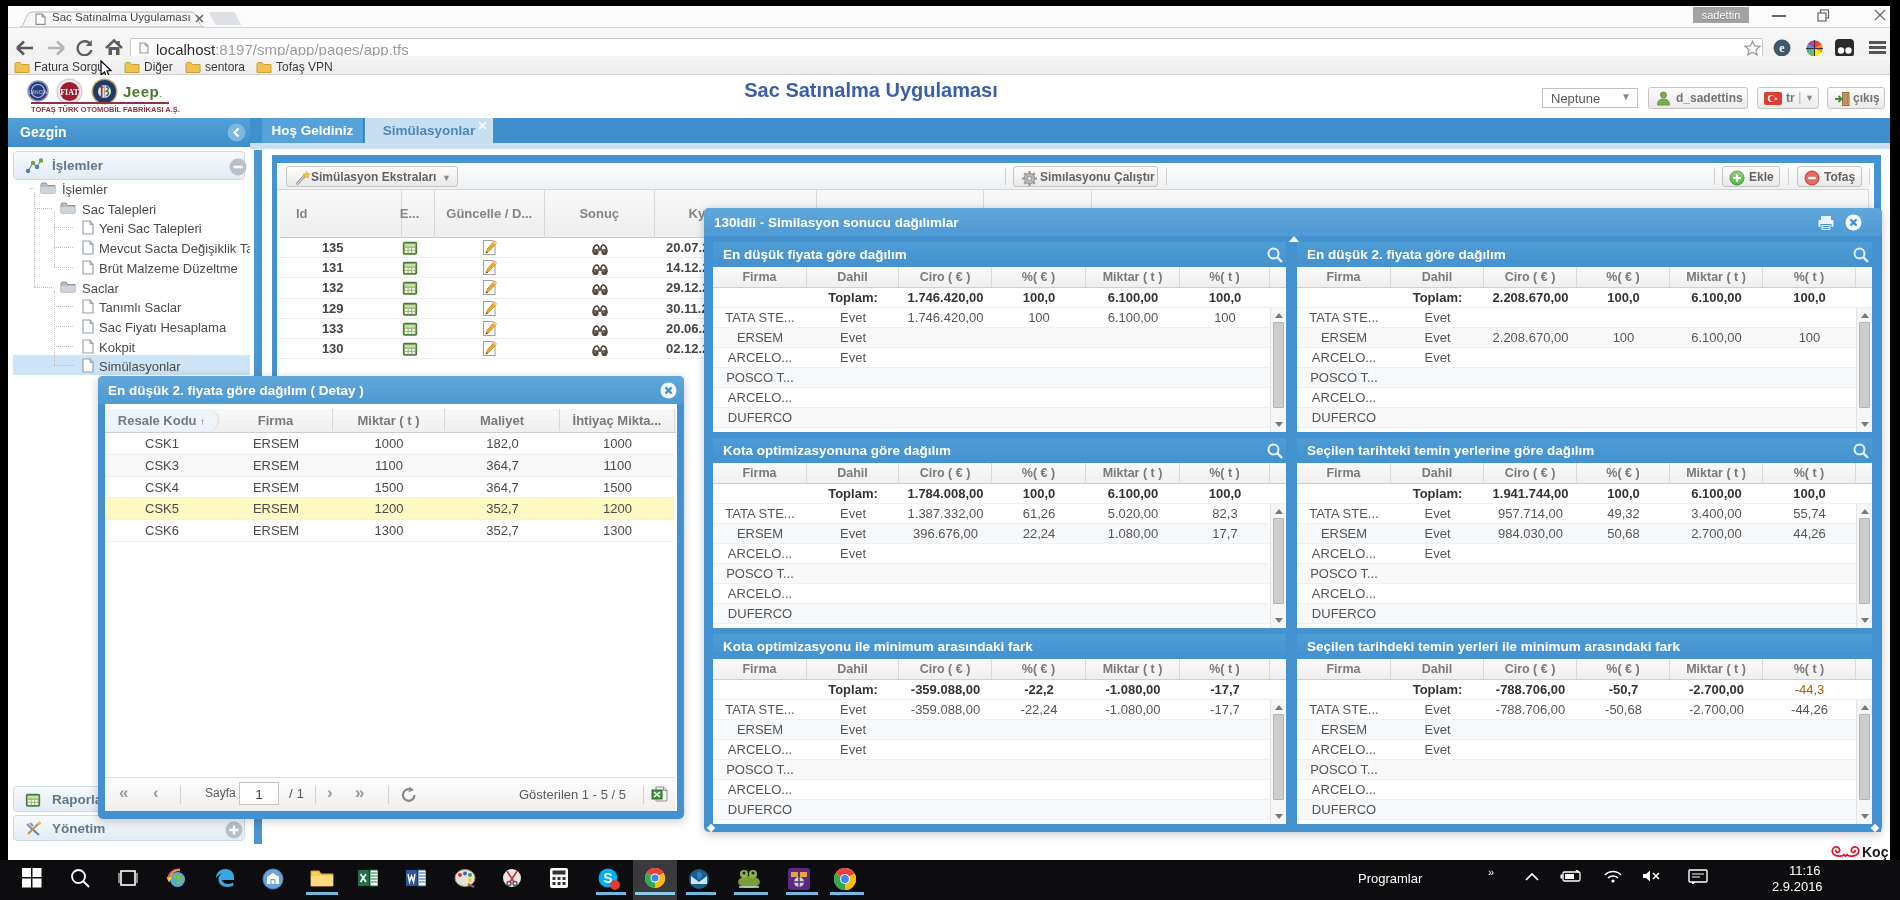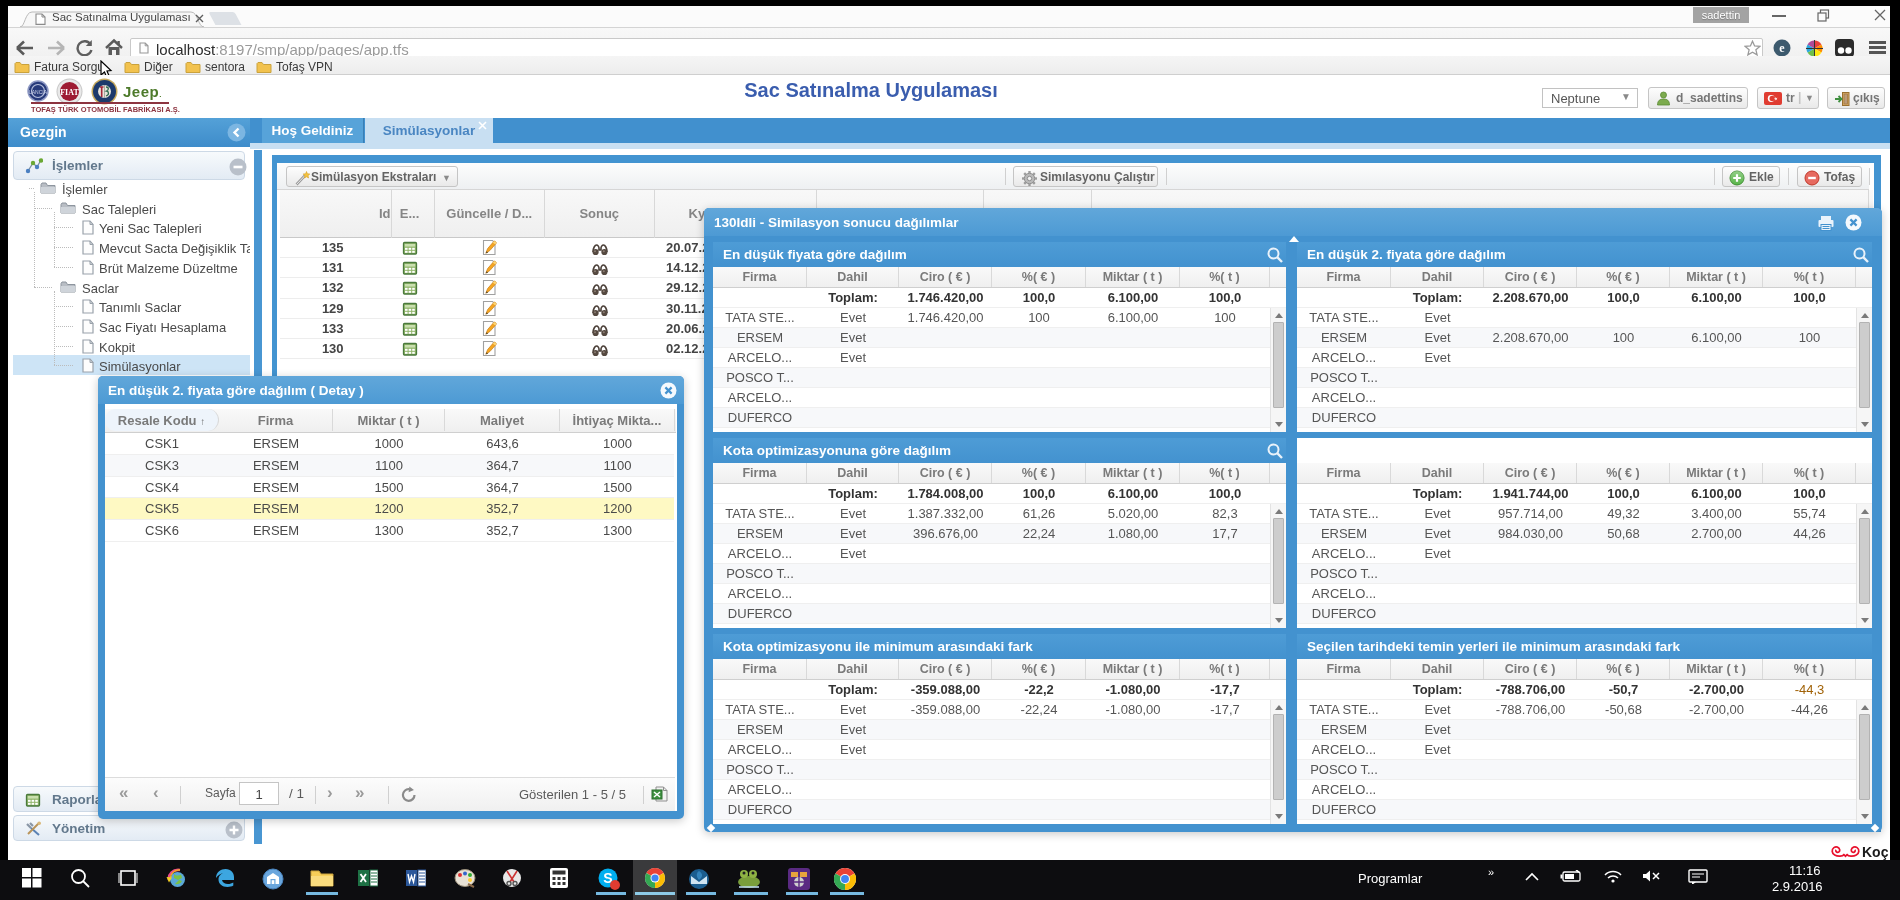--- a/index.html
+++ b/index.html
@@ -396,21 +396,21 @@
 <div class="btn" style="left:1520px;top:3px;width:65px;height:21px">
           <span class="abs" style="left:6px;top:3px"><svg width="16" height="16" viewBox="0 0 16 16">
               <circle cx="8" cy="8" r="7" fill="#e66a60" stroke="#c0392b" stroke-width="1"></circle>
               <path d="M4.2 8 L11.8 8" stroke="#fff" stroke-width="2.4"></path>
             </svg></span>
           <span class="abs" style="left:26px;top:3px;color:#636363">Tofaş</span>
         </div>
 <div class="sep" style="left:1592px;top:5px;height:17px"></div>
 </div>
 <div class="abs" style="left:272px;top:184px;width:1593px;height:48px;background:linear-gradient(#f8f8f8,#efefef);border-bottom:1px solid #c9c9c9">
-<div class="hdrcell" style="left:6px;top:0;width:105.5px;height:48px;line-height:48px;text-align:right">Id</div>
+<div class="hdrcell" style="left:16px;top:0;width:105.5px;height:48px;line-height:48px;text-align:left">Id</div>
 <div class="hdrcell" style="left:105.5px;top:0;width:49.0px;height:48px;line-height:48px;text-align:center">E...</div>
 <div class="hdrcell" style="left:154.5px;top:0;width:110.5px;height:48px;line-height:48px;text-align:center">Güncelle / D...</div>
 <div class="hdrcell" style="left:265px;top:0;width:109.5px;height:48px;line-height:48px;text-align:center">Sonuç</div>
 <div class="hdrcell" style="left:374.5px;top:0;width:162.5px;height:48px;line-height:48px;padding-left:34px;text-align:left">Ky</div>
 <div class="hdrcell" style="left:537px;top:0;width:167px;height:24px"></div>
 <div class="hdrcell" style="left:704px;top:0;width:108px;height:24px"></div>
 <div class="hdrcell" style="left:1487px;top:0;width:102px;height:24px"></div>
 </div>
 <div class="abs" style="left:272px;top:232.0px;width:1593px;height:20.2px;border-bottom:1px solid #ededed;background:#fff">
 <div class="gridcell" style="left:0px;width:105.5px;top:2px;font-weight:bold;color:#444">135</div>
@@ -828,20 +828,27 @@
           <div class="tcell" style="left:373px;width:94px;height:19px;line-height:20px"></div>
           <div class="tcell" style="left:467px;width:90px;height:19px;line-height:20px"></div>
         </div>
         <div class="sb" style="left:557px;top:66px;width:16px;height:124px">
           <div class="arr" style="left:4px;top:5px;border-left:4px solid transparent;border-right:4px solid transparent;border-bottom:5px solid #7a7a7a"></div>
           <div class="arr" style="left:4px;top:114px;border-left:4px solid transparent;border-right:4px solid transparent;border-top:5px solid #7a7a7a"></div>
           <div class="sbthumb" style="top:14px;width:11px;height:86px"></div>
         </div>
       </div>
 <div class="abs" style="left:593px;top:230px;width:575px;height:190px;background:#fff">
+        <div class="phead" style="left:0;top:0;width:575px;height:25px">
+          <span class="abs" style="left:10px;top:5px">Seçilen tarihteki temin yerlerine göre dağılım</span>
+          <span class="abs" style="left:555px;top:4px"><svg width="18" height="18" viewBox="0 0 18 18">
+              <circle cx="7.5" cy="7.5" r="5" fill="none" stroke="#e9f2fa" stroke-width="2"></circle>
+              <path d="M11.2 11.2 L16 16" stroke="#e9f2fa" stroke-width="2.4"></path>
+            </svg></span>
+        </div>
         <div class="thead" style="left:0;top:25px;width:575px;height:21px">
           <div class="thcell" style="left:0px;width:94px;height:20px;line-height:21px">Firma</div>
           <div class="thcell" style="left:94px;width:93px;height:20px;line-height:21px">Dahil</div>
           <div class="thcell" style="left:187px;width:93px;height:20px;line-height:21px">Ciro ( € )</div>
           <div class="thcell" style="left:280px;width:93px;height:20px;line-height:21px">%( € )</div>
           <div class="thcell" style="left:373px;width:93px;height:20px;line-height:21px">Miktar ( t )</div>
           <div class="thcell" style="left:466px;width:93px;height:20px;line-height:21px">%( t )</div>
         </div>
         <div class="trow" style="left:0;top:46px;width:575px;height:20px;background:#fff">
           <div class="tcell" style="left:0px;width:94px;height:19px;line-height:20px;font-weight:bold;color:#333"></div>
@@ -1069,21 +1076,21 @@
 <div class="thcell" style="left:0px;width:114px;height:22px;line-height:23px;font-size:13px;background:#eef4fb;border-radius:11px;">Resale Kodu <span style="font-size:10px;color:#6a6a6a">↑</span></div>
 <div class="thcell" style="left:114px;width:114px;height:22px;line-height:23px;font-size:13px;">Firma</div>
 <div class="thcell" style="left:228px;width:112px;height:22px;line-height:23px;font-size:13px;">Miktar ( t )</div>
 <div class="thcell" style="left:340px;width:115px;height:22px;line-height:23px;font-size:13px;">Maliyet</div>
 <div class="thcell" style="left:455px;width:115px;height:22px;line-height:23px;font-size:13px;">İhtiyaç Mikta...</div>
 </div>
 <div class="trow" style="left:0;top:29.0px;width:569px;height:21.8px;background:#fff">
 <div class="tcell" style="left:0px;width:114px;height:21px;line-height:21.8px;color:#4a4a4a">CSK1</div>
 <div class="tcell" style="left:114px;width:114px;height:21px;line-height:21.8px;color:#4a4a4a">ERSEM</div>
 <div class="tcell" style="left:228px;width:112px;height:21px;line-height:21.8px;color:#4a4a4a">1000</div>
-<div class="tcell" style="left:340px;width:115px;height:21px;line-height:21.8px;color:#4a4a4a">643,6</div>
+<div class="tcell" style="left:340px;width:115px;height:21px;line-height:21.8px;color:#4a4a4a">182,0</div>
 <div class="tcell" style="left:455px;width:115px;height:21px;line-height:21.8px;color:#4a4a4a">1000</div>
 </div>
 <div class="trow" style="left:0;top:50.8px;width:569px;height:21.8px;background:#f7f8fa">
 <div class="tcell" style="left:0px;width:114px;height:21px;line-height:21.8px;color:#4a4a4a">CSK3</div>
 <div class="tcell" style="left:114px;width:114px;height:21px;line-height:21.8px;color:#4a4a4a">ERSEM</div>
 <div class="tcell" style="left:228px;width:112px;height:21px;line-height:21.8px;color:#4a4a4a">1100</div>
 <div class="tcell" style="left:340px;width:115px;height:21px;line-height:21.8px;color:#4a4a4a">364,7</div>
 <div class="tcell" style="left:455px;width:115px;height:21px;line-height:21.8px;color:#4a4a4a">1100</div>
 </div>
 <div class="trow" style="left:0;top:72.6px;width:569px;height:21.8px;background:#fff">

